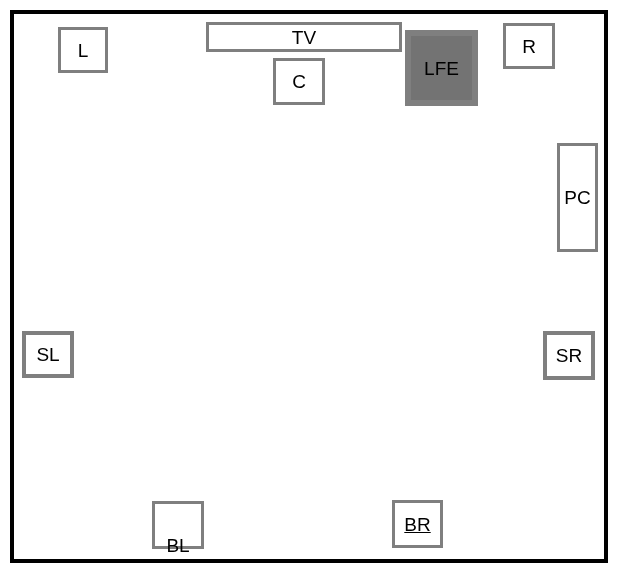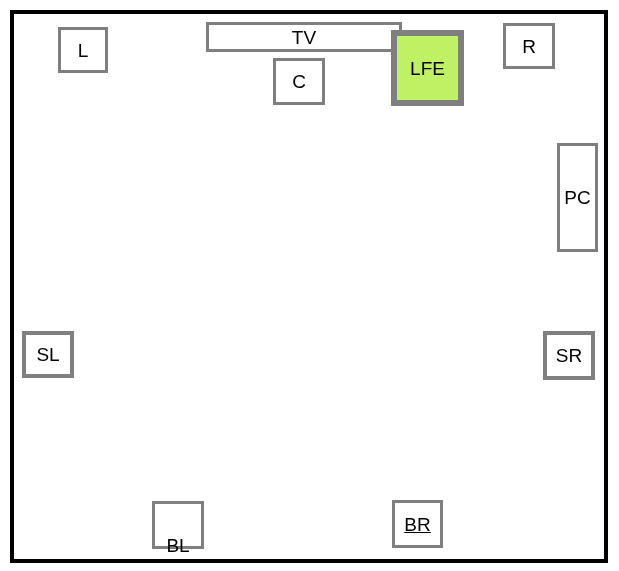--- a/index.html
+++ b/index.html
@@ -46,21 +46,21 @@
   <div class="room" id="room" style="left: 10px; top: 10px; width: 590px; height: 545px; border-width: 4px; border-color: rgb(0, 0, 0);"></div>
 <div class="box" style="left: 58px; top: 27px; width: 50px; height: 46px; border: 3px solid rgb(127, 127, 127); background: rgb(255, 255, 255);">
       <span style="color: rgb(0, 0, 0);">L</span>
     </div>
     <div class="box" style="left: 206px; top: 22px; width: 196px; height: 30px; border: 3px solid rgb(127, 127, 127); background: rgb(255, 255, 255);">
       <span style="color: rgb(0, 0, 0);">TV</span>
     </div>
     <div class="box" style="left: 273px; top: 58px; width: 52px; height: 47px; border: 3px solid rgb(127, 127, 127); background: rgb(255, 255, 255);">
       <span style="color: rgb(0, 0, 0);">C</span>
     </div>
-    <div class="box" style="left: 391px; top: 30px; width: 73px; height: 76px; border: 6px solid rgb(127, 127, 127); background: #bef264;">
+    <div class="box" style="left: 405px; top: 30px; width: 73px; height: 76px; border: 6px solid rgb(127, 127, 127); background: #737373;">
       <span style="color: rgb(0, 0, 0);">LFE</span>
     </div>
     <div class="box" style="left: 503px; top: 23px; width: 52px; height: 46px; border: 3px solid rgb(127, 127, 127); background: rgb(255, 255, 255);">
       <span style="color: rgb(0, 0, 0);">R</span>
     </div>
     <div class="box" style="left: 557px; top: 143px; width: 41px; height: 109px; border: 3px solid rgb(127, 127, 127); background: rgb(255, 255, 255);">
       <span style="color: rgb(0, 0, 0);">PC</span>
     </div>
     <div class="box" style="left: 22px; top: 331px; width: 52px; height: 47px; border: 4px solid rgb(127, 127, 127); background: rgb(255, 255, 255);">
       <span style="color: rgb(0, 0, 0);">SL</span>

